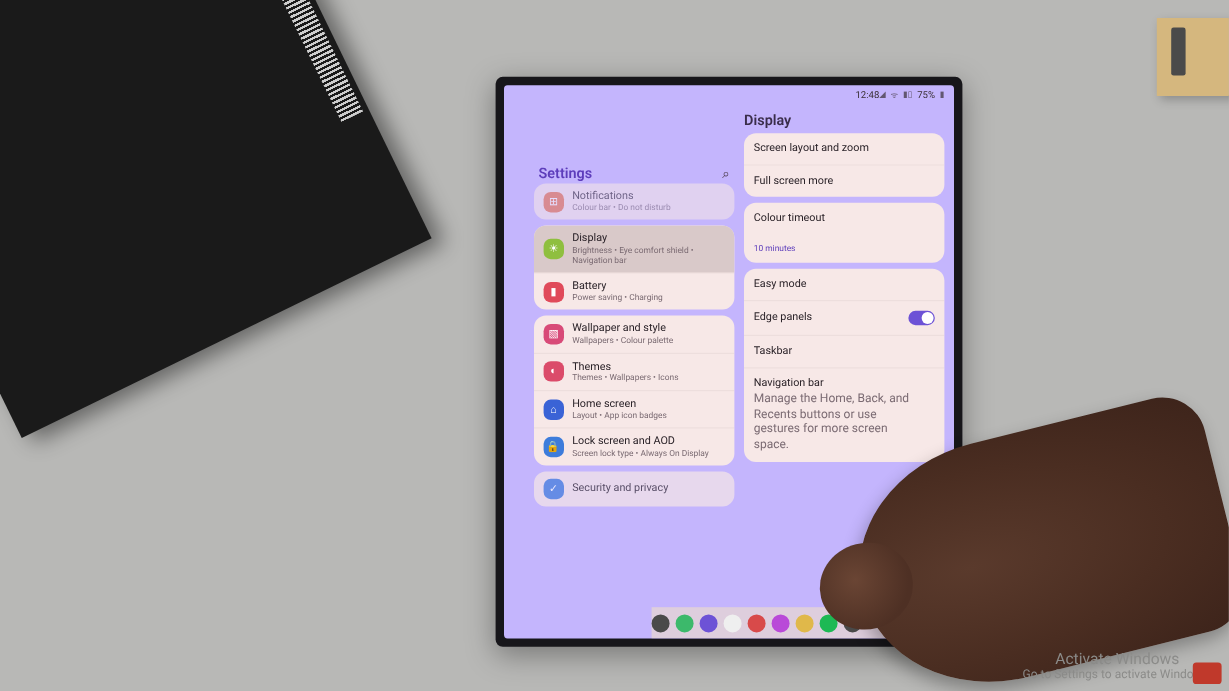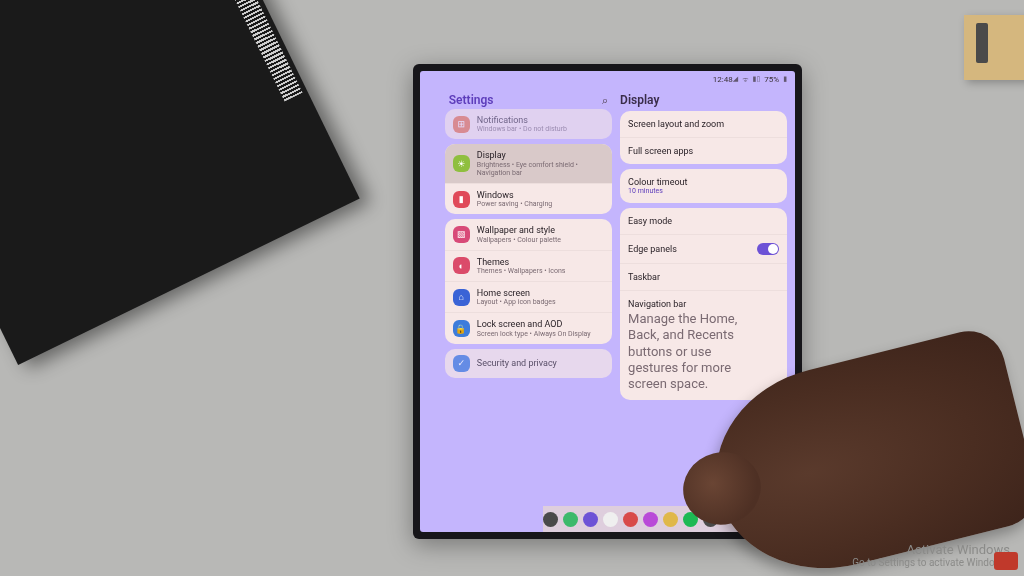--- a/index.html
+++ b/index.html
@@ -61,21 +61,21 @@
   
   .status-bar {
     height: 16px; display: flex; justify-content: space-between; align-items: center;
     padding: 0 8px; font-size: 8px; color: #3a3036;
   }
   .status-right { display: flex; gap: 4px; align-items: center; }
   .status-ico { font-size: 7px; opacity: .7; }
 
   
   .panes { flex: 1; display: flex; overflow: hidden; }
-  .pane-left { width: 49.5%; padding: 4px 0 0 6px; }
+  .pane-left { width: 49.5%; padding: 4px 0 0 6px; margin-top: 44px; }
   .pane-right { flex: 1; padding: 4px 6px 0 4px; }
 
   
   .pane-header { display: flex; align-items: center; justify-content: space-between; padding: 2px 6px 4px 6px; }
   .pane-title { color: #5d3dbb; font-weight: 600; font-size: 12px; }
   .pane-title-right { color: #3a2d4a; font-weight: 600; font-size: 12px; padding: 2px 2px 4px 2px; }
   .search-icon { font-size: 11px; color: #4a3a4a; }
 
   
   .group { background: #f7e8e7; border-radius: 10px; margin: 0 2px 5px 2px; overflow: hidden; }
@@ -103,22 +103,22 @@
   .row-sub  { font-size: 7px; color: #7a6a72; }
 
   
   .r-row {
     padding: 8px 8px;
     border-top: 1px solid rgba(0,0,0,0.04);
     display: flex; justify-content: space-between; align-items: center;
   }
   .r-row:first-child { border-top: none; }
   .r-title { font-size: 9px; color: #2a2228; }
-  .r-sub { font-size: 7px; color: #5d3dbb; margin-top: 0; }
-  .r-sub-gray { font-size: 13px; color: #7a6a72; margin-top: 2px; line-height: 1.25; max-width: 130px;}
+  .r-sub { font-size: 7px; color: #5d3dbb; margin-top: 16px; }
+  .r-sub-gray { font-size: 10px; color: #7a6a72; margin-top: 2px; line-height: 1.25; max-width: 130px;}
 
   .toggle {
     width: 22px; height: 12px; border-radius: 6px; background: #6d52d6;
     position: relative;
   }
   .toggle::after {
     content: ""; position: absolute; right: 1px; top: 1px;
     width: 10px; height: 10px; background: #fff; border-radius: 50%;
   }
 
@@ -146,21 +146,21 @@
   }
   .fingertip {
     position: absolute; left: -34px; top: 58px;
     width: 78px; height: 72px; border-radius: 50%;
     background: radial-gradient(circle at 40% 40%, #6a4534 0%, #4e3024 70%);
   }
 
   
   .watermark {
     position: absolute; right: 14px; bottom: 8px;
-    text-align: right; color: #8b8b89;
+    text-align: center; color: #8b8b89;
   }
   .watermark .l1 { font-size: 13px; }
   .watermark .l2 { font-size: 10px; }
 
   .rec-badge {
     position: absolute; right: 6px; bottom: 6px;
     width: 24px; height: 18px; background: #c0392b; border-radius: 3px;
   }
 
   .cut { opacity: .55; }
@@ -194,38 +194,38 @@
         <div class="pane-header">
           <span class="pane-title">Settings</span>
           <span class="search-icon">⌕</span>
         </div>
 
         <div class="group cut" style="margin-top:-2px;">
           <div class="row">
             <div class="ico ico-orange">⊞</div>
             <div class="row-text">
               <span class="row-title">Notifications</span>
-              <span class="row-sub">Windows bar  •  Do not disturb</span>
+              <span class="row-sub">Colour bar  •  Do not disturb</span>
             </div>
           </div>
         </div>
 
         <div id="left-groups">
             <div class="group">
               <div class="row selected">
                 <div class="ico ico-green">☀</div>
                 <div class="row-text">
                   <span class="row-title">Display</span>
                   <span class="row-sub">Brightness  •  Eye comfort shield  •  Navigation bar</span>
                 </div>
               </div>
               <div class="row">
                 <div class="ico ico-red">▮</div>
                 <div class="row-text">
-                  <span class="row-title">Windows</span>
+                  <span class="row-title">Battery</span>
                   <span class="row-sub">Power saving  •  Charging</span>
                 </div>
               </div>
             </div>
             <div class="group">
               <div class="row">
                 <div class="ico ico-pink">▧</div>
                 <div class="row-text">
                   <span class="row-title">Wallpaper and style</span>
                   <span class="row-sub">Wallpapers  •  Colour palette</span>
@@ -268,21 +268,21 @@
         <div class="pane-title-right">Display</div>
         <div id="right-groups">
             <div class="group">
               <div class="r-row">
                 <div>
                   <div class="r-title">Screen layout and zoom</div>
                 </div>
               </div>
               <div class="r-row">
                 <div>
-                  <div class="r-title">Full screen apps</div>
+                  <div class="r-title">Full screen more</div>
                 </div>
               </div>
             </div>
             <div class="group">
               <div class="r-row">
                 <div>
                   <div class="r-title">Colour timeout</div>
                   <div class="r-sub">10 minutes</div>
                 </div>
               </div>

